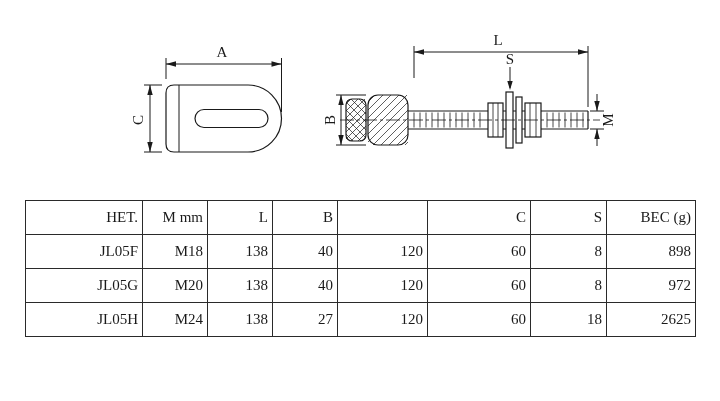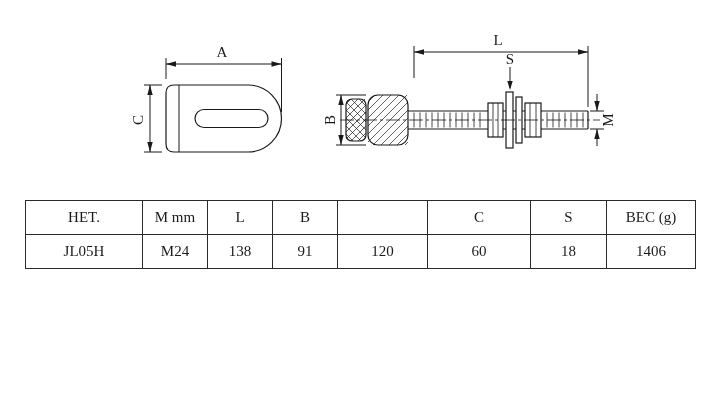--- a/index.html
+++ b/index.html
@@ -13,21 +13,21 @@
     font-family:"Liberation Serif",serif;
     font-size:15px;fill:#1a1a1a;
   }
   table.spec{
     position:absolute;left:25px;top:200px;width:670px;
     border-collapse:collapse;table-layout:fixed;
     font-size:15px;
   }
   table.spec th,table.spec td{
     border:1px solid #2a2a2a;
-    font-weight:normal;text-align:center;vertical-align:middle;
+    font-weight:normal;text-align:right;vertical-align:middle;
     padding:1px 4px;height:31px;
     white-space:nowrap;overflow:hidden;
   }
 </style>
 </head>
 <body>
 
 <div>
 
   <svg class="drawing" width="720" height="198" viewBox="0 0 720 198">
@@ -196,25 +196,45 @@
         <th>L</th>
         <th>B</th>
         <th></th>
         <th>C</th>
         <th>S</th>
         <th>BEC (g)</th>
       </tr>
     </thead>
     <tbody>
       <tr>
+        <td>JL05F</td>
+        <td>M18</td>
+        <td>138</td>
+        <td>40</td>
+        <td>120</td>
+        <td>60</td>
+        <td>8</td>
+        <td>898</td>
+      </tr>
+      <tr>
+        <td>JL05G</td>
+        <td>M20</td>
+        <td>138</td>
+        <td>40</td>
+        <td>120</td>
+        <td>60</td>
+        <td>8</td>
+        <td>972</td>
+      </tr>
+      <tr>
         <td>JL05H</td>
         <td>M24</td>
         <td>138</td>
-        <td>91</td>
+        <td>27</td>
         <td>120</td>
         <td>60</td>
         <td>18</td>
-        <td>1406</td>
+        <td>2625</td>
       </tr>
     </tbody>
   </table>
 
 </div>
 
 </body></html>

